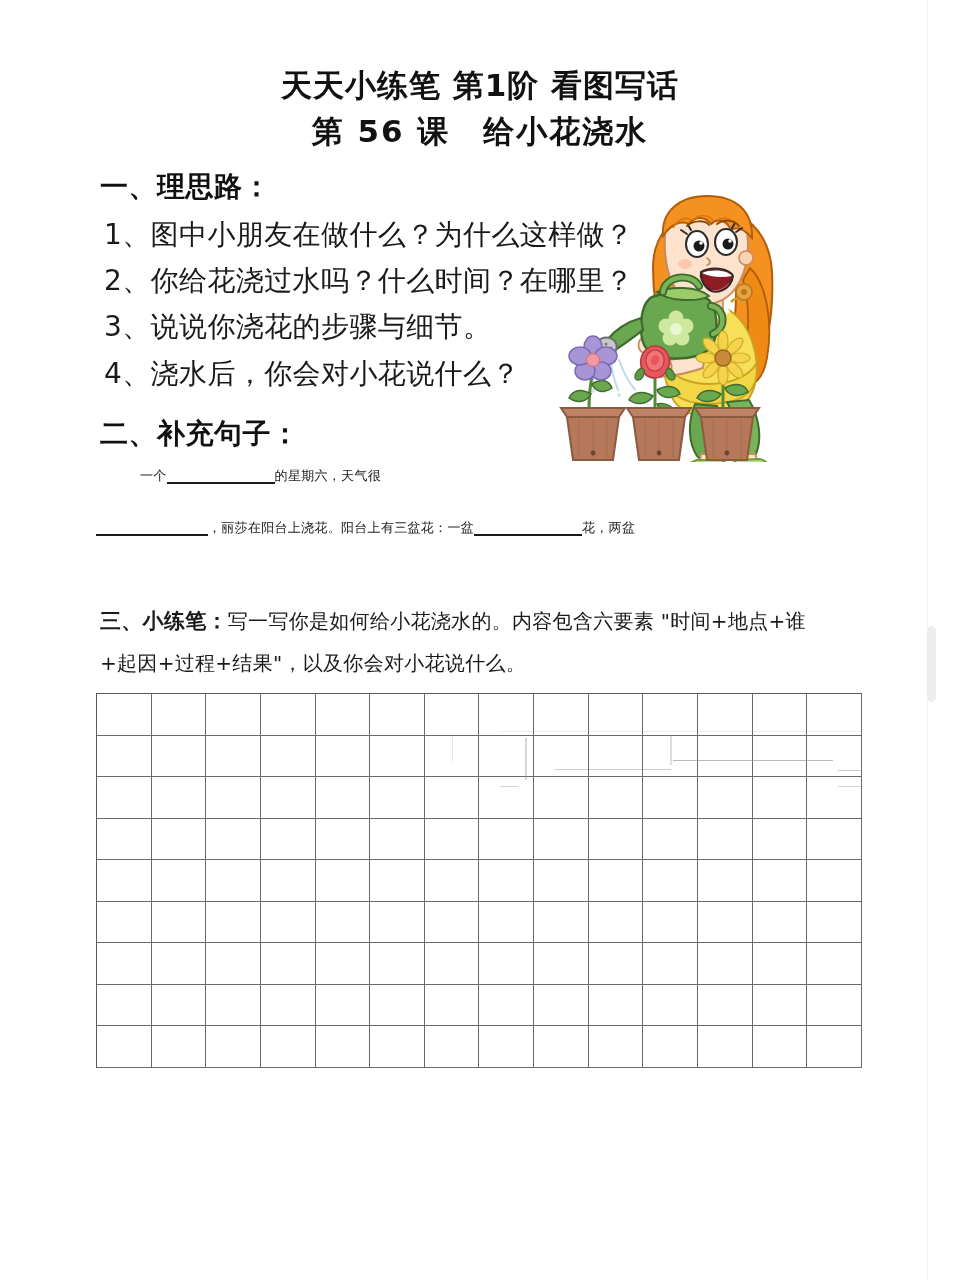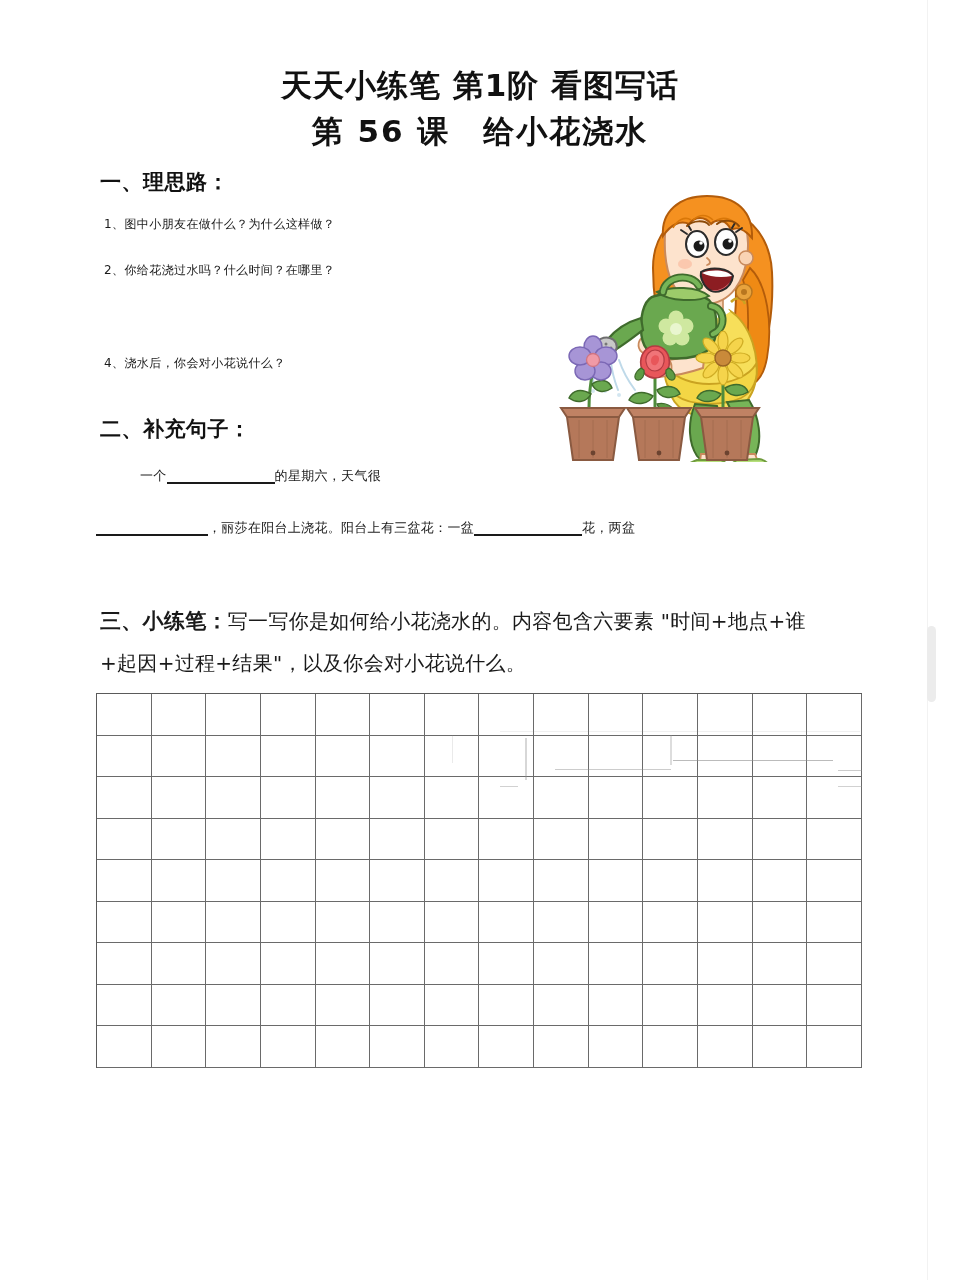--- a/index.html
+++ b/index.html
@@ -39,28 +39,28 @@
     color: #111;
   }
   .title-line.second {
     letter-spacing: 2px;
   }
 
   
   .sec-head {
     position: absolute;
     font-weight: 700;
-    font-size: 21px;
+    font-size: 28px;
     letter-spacing: 0.5px;
     color: #111;
     white-space: nowrap;
   }
   .q-line {
     position: absolute;
-    font-size: 12px;
+    font-size: 28px;
     letter-spacing: 0.4px;
     color: #1a1a1a;
     white-space: nowrap;
   }
 
   
   #sec1-head { left: 100px; top: 168px; }
   .qrow { left: 104px; }
   #q1 { top: 216px; }
   #q2 { top: 262px; }
@@ -187,20 +187,21 @@
 <div class="page">
 
   <div class="title-block">
     <div class="title-line">天天小练笔 第1阶 看图写话</div>
     <div class="title-line second">第 56 课　给小花浇水</div>
   </div>
 
   <div class="sec-head" id="sec1-head">一、理思路：</div>
   <div class="q-line qrow" id="q1">1、图中小朋友在做什么？为什么这样做？</div>
   <div class="q-line qrow" id="q2">2、你给花浇过水吗？什么时间？在哪里？</div>
+  <div class="q-line qrow" id="q3">3、说说你浇花的步骤与细节。</div>
   <div class="q-line qrow" id="q4">4、浇水后，你会对小花说什么？</div>
 
   <div class="sec-head" id="sec2-head">二、补充句子：</div>
 
   <div class="fill-line" id="fill1">
     <span>一个</span><span class="blank b-w1"></span><span>的星期六，天气很</span>
   </div>
 
   <div class="fill-line" id="fill2">
     <span class="blank b-w2"></span><span>，丽莎在阳台上浇花。阳台上有三盆花：一盆</span><span class="blank b-w3"></span><span>花，两盆</span>

